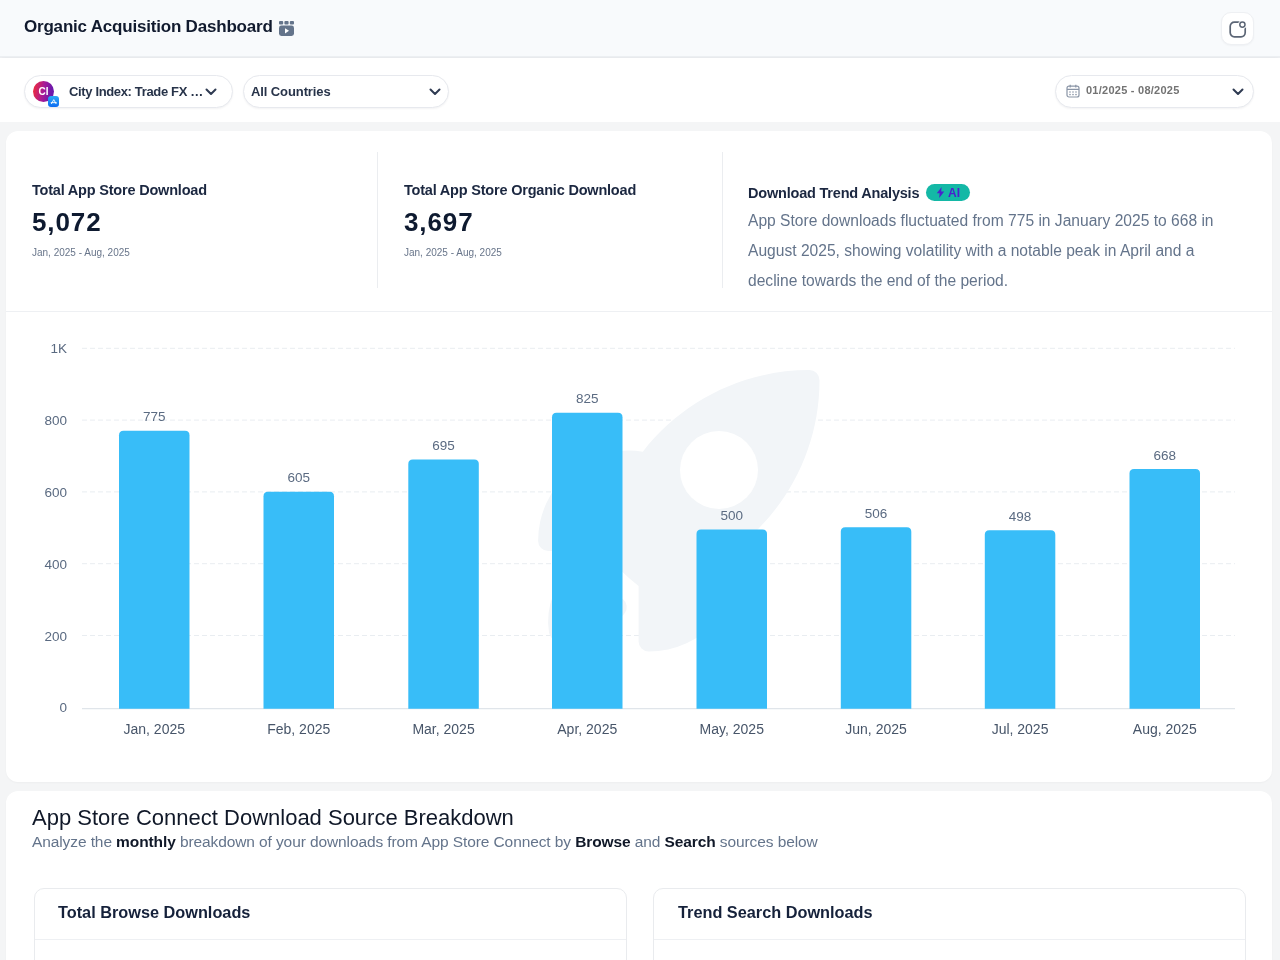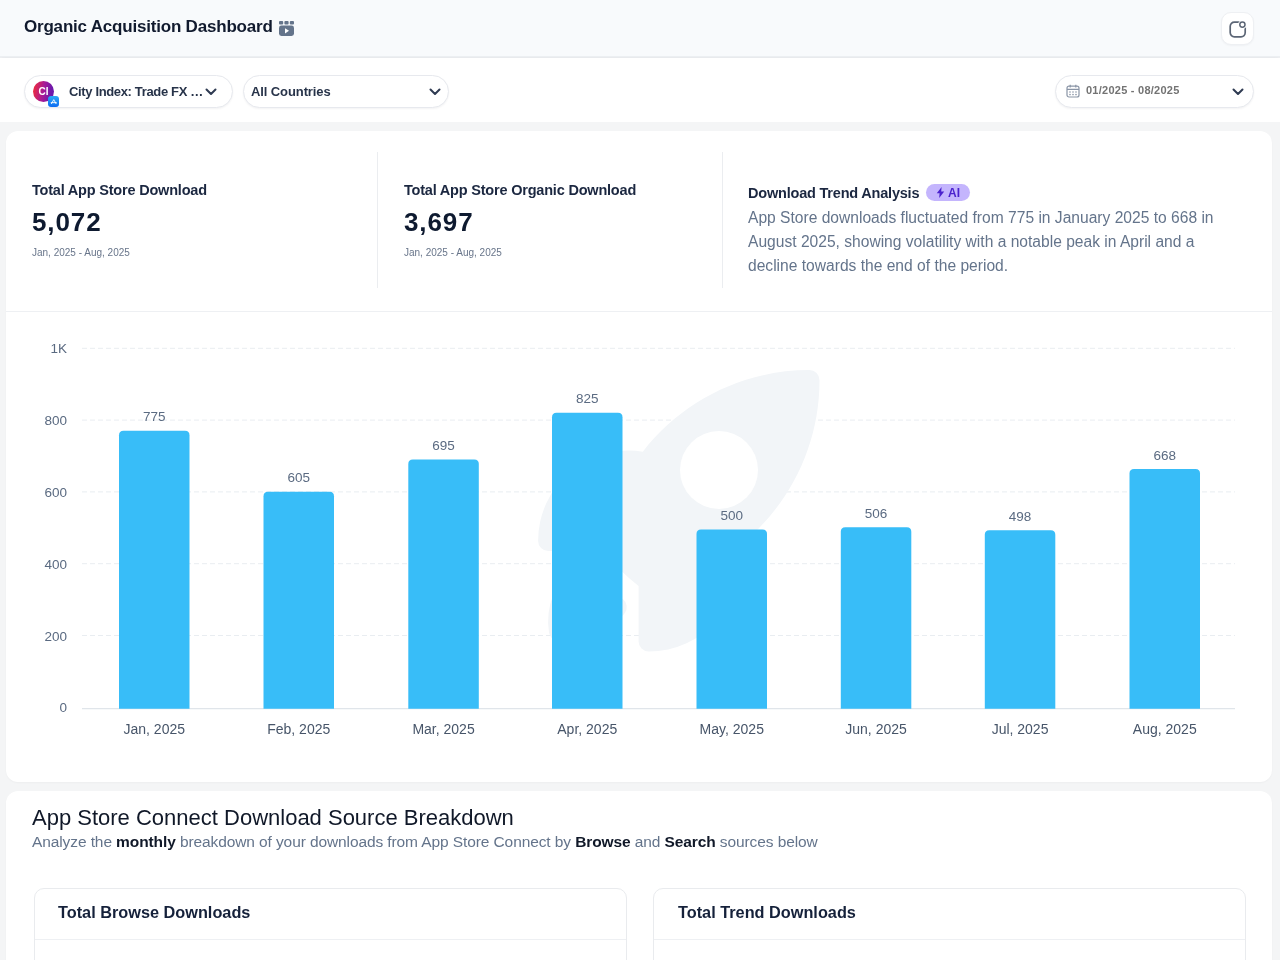--- a/index.html
+++ b/index.html
@@ -21,22 +21,22 @@
   .card { left:6px; background:#ffffff; border-radius:12px; box-shadow:0 1px 2px rgba(16,24,40,.03); }
   .card1 { top:131px; width:1266px; height:651px; }
   .card2 { top:791px; width:1266px; height:300px; border-bottom-left-radius:0; border-bottom-right-radius:0; }
 
   .stat-title { font-size:14.5px; font-weight:700; color:#1b2740; letter-spacing:-0.2px; }
   .stat-num { font-size:26px; font-weight:700; color:#0e1a30; letter-spacing:0.9px; }
   .stat-sub { font-size:10px; color:#68758a; }
   .vdiv { top:152px; width:1px; height:136px; background:#ebedf0; }
   .hdiv { left:6px; top:311px; width:1266px; height:1px; background:#eef0f3; }
 
-  .ai-badge { left:926px; top:184px; width:44px; height:17px; background:#c4b5fd; border-radius:9px; color:#4a21cd; font-size:12px; font-weight:700; display:flex; align-items:center; justify-content:center; gap:3px; }
-  .col3-p { left:748px; top:206px; width:490px; font-size:15.6px; line-height:24px; color:#64748b; letter-spacing:0px; }
+  .ai-badge { left:926px; top:184px; width:44px; height:17px; background:#14b8a6; border-radius:9px; color:#4a21cd; font-size:12px; font-weight:700; display:flex; align-items:center; justify-content:center; gap:3px; }
+  .col3-p { left:748px; top:206px; width:490px; font-size:15.6px; line-height:30px; color:#64748b; letter-spacing:0px; }
 
   .b-title { left:32px; top:805px; font-size:22px; font-weight:400; color:#101828; }
   .b-sub { left:32px; top:833px; font-size:15.5px; color:#64748b; letter-spacing:-0.1px; }
   .b-sub b { color:#101828; }
   .icard { top:888px; width:593px; height:200px; background:#fff; border:1px solid #e9ebee; border-radius:10px; }
   .icard-h { top:903px; font-size:16.3px; font-weight:700; color:#15213a; }
   .icard-div { top:939px; width:591px; height:1px; background:#eef0f3; }
 </style>
 </head>
 <body>
@@ -171,15 +171,15 @@
       <text x="1164.75" y="734">Aug, 2025</text>
     </g>
   </svg>
 
   <div class="abs card card2"></div>
   <div class="abs b-title">App Store Connect Download Source Breakdown</div>
   <div class="abs b-sub">Analyze the <b>monthly</b> breakdown of your downloads from App Store Connect by <b>Browse</b> and <b>Search</b> sources below</div>
   <div class="abs icard" style="left:34px;"></div>
   <div class="abs icard" style="left:653px;"></div>
   <div class="abs icard-h" style="left:58px;">Total Browse Downloads</div>
-  <div class="abs icard-h" style="left:678px;">Total Trend Downloads</div>
+  <div class="abs icard-h" style="left:678px;">Trend Search Downloads</div>
   <div class="abs icard-div" style="left:35px;"></div>
   <div class="abs icard-div" style="left:654px;"></div>
 
 </body></html>

